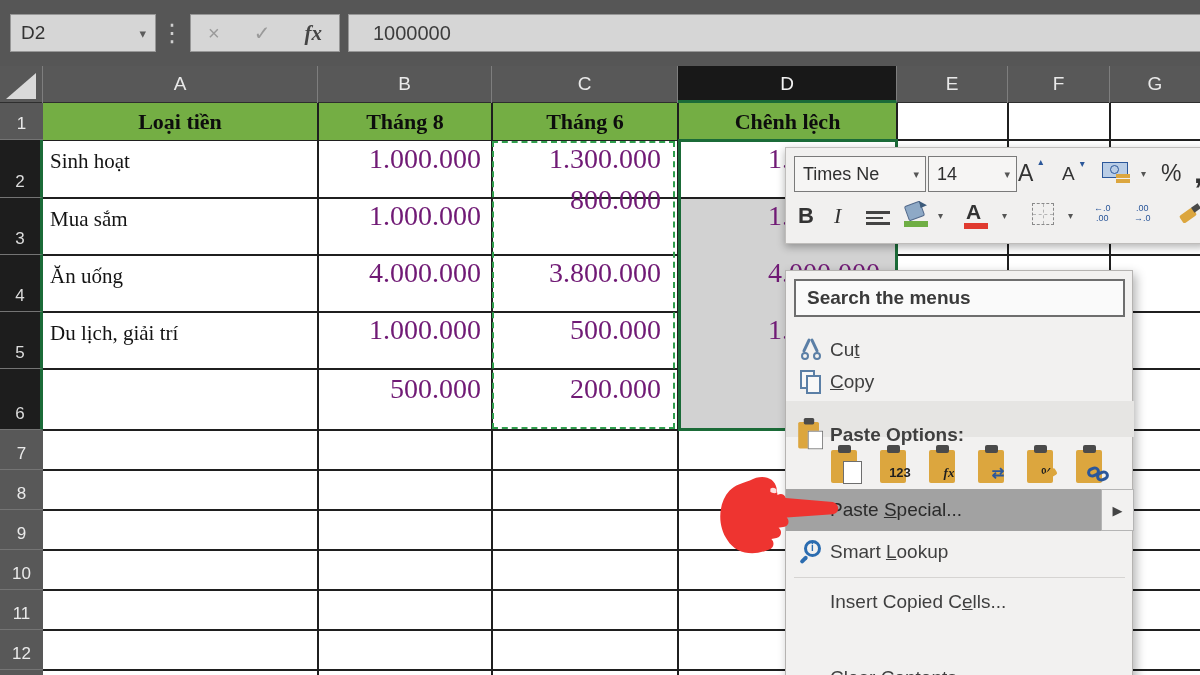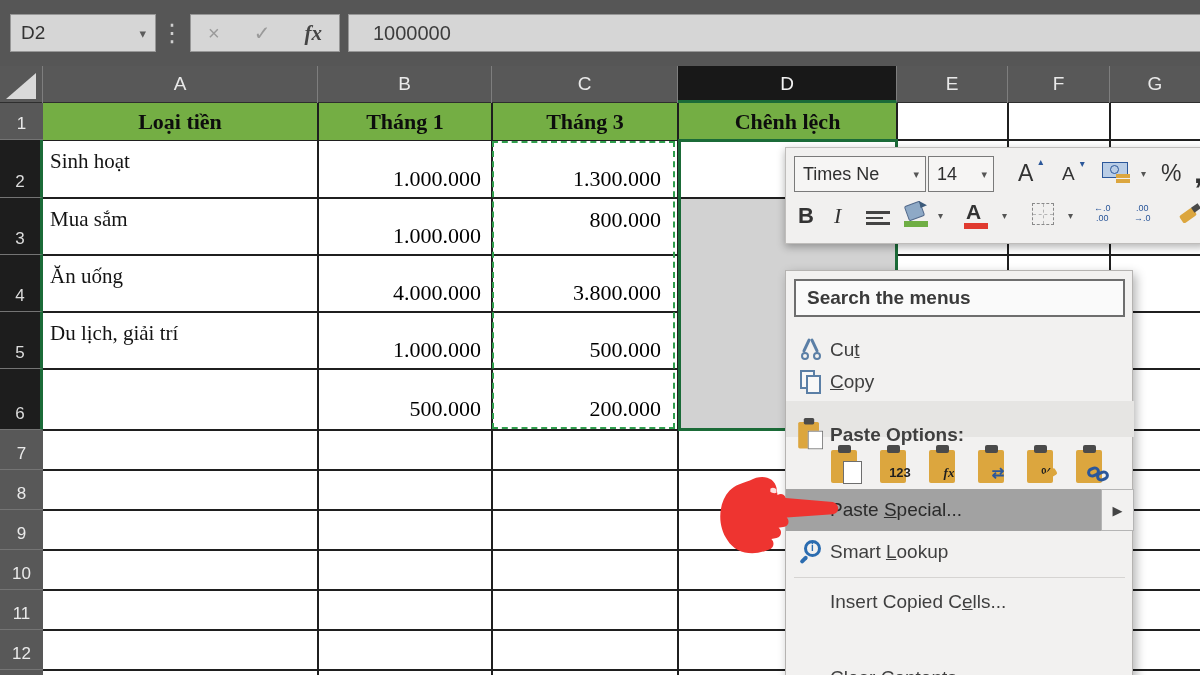--- a/index.html
+++ b/index.html
@@ -28,21 +28,21 @@
   
   .rowhdr{left:0;width:43px;background:#585858;color:#eaeaea;font-size:17px;display:flex;align-items:flex-end;justify-content:center;border-bottom:1px solid #747474;box-sizing:border-box;padding-bottom:5px;}
   .rowhdr.sel{background:#1d1d1d;color:#dcdcdc;border-right:3px solid #1b6b38;}
   
   .vline{top:103px;height:572px;width:2px;background:#1f1f1f;}
   .hline{left:43px;width:1157px;height:2px;background:#1f1f1f;}
   
   .ghead{top:103px;height:37px;background:#74ae44;color:#0d0d0d;font-family:"Liberation Serif",serif;font-weight:bold;font-size:22px;text-align:center;line-height:37px;}
   
   .lab{font-family:"Liberation Serif",serif;font-size:21px;color:#141414;padding:9px 0 0 7px;box-sizing:border-box;}
-  .num{font-family:"Liberation Serif",serif;font-size:22px;color:#000000;text-align:right;display:flex;align-items:flex-end;justify-content:flex-end;padding:0 10px 5px 0;box-sizing:border-box;}
+  .num{font-family:"Liberation Serif",serif;font-size:28px;color:#701a75;text-align:right;display:flex;align-items:flex-end;justify-content:flex-end;padding:0 10px 22px 0;box-sizing:border-box;}
   
   #ants{left:492px;top:141px;width:183px;height:288px;border:2px dashed #2f9e4d;box-sizing:border-box;}
   #selfill{left:680px;top:199px;width:216px;height:230px;background:#d2d2d2;}
   #selborder{left:678px;top:139px;width:220px;height:292px;border:3px solid #1b6b38;box-sizing:border-box;}
   
   #minitb{left:785px;top:147px;width:421px;height:97px;background:#f1f0ef;border:1px solid #bfbdbb;box-shadow:0 3px 8px rgba(0,0,0,.3);box-sizing:border-box;}
   .tbbox{position:absolute;border:1px solid #7a7a7a;box-sizing:border-box;display:flex;align-items:center;background:#f6f5f4;}
   .tbbox .t{padding-left:8px;font-size:18px;color:#2f2f2f;white-space:nowrap;overflow:hidden;}
   .tbbox .arrow{margin-left:auto;margin-right:6px;font-size:11px;color:#555;}
   .tbtn{position:absolute;color:#333;text-align:center;}
@@ -142,22 +142,22 @@
   <div class="abs hline" style="top:368px;"></div>
   <div class="abs hline" style="top:429px;"></div>
   <div class="abs hline" style="top:469px;"></div>
   <div class="abs hline" style="top:509px;"></div>
   <div class="abs hline" style="top:549px;"></div>
   <div class="abs hline" style="top:589px;"></div>
   <div class="abs hline" style="top:629px;"></div>
   <div class="abs hline" style="top:669px;"></div>
 
   <div class="abs ghead" style="left:43px;width:274px;">Loại tiền</div>
-  <div class="abs ghead" style="left:319px;width:172px;">Tháng 1</div>
-  <div class="abs ghead" style="left:493px;width:184px;">Tháng 3</div>
+  <div class="abs ghead" style="left:319px;width:172px;">Tháng 8</div>
+  <div class="abs ghead" style="left:493px;width:184px;">Tháng 6</div>
   <div class="abs ghead" style="left:679px;width:217px;">Chênh lệch</div>
 
   <div class="abs" id="selfill"></div>
 
   <div class="abs lab" style="left:43px;top:140px;width:274px;height:57px;">Sinh hoạt</div>
   <div class="abs lab" style="left:43px;top:198px;width:274px;height:56px;">Mua sắm</div>
   <div class="abs lab" style="left:43px;top:255px;width:274px;height:56px;">Ăn uống</div>
   <div class="abs lab" style="left:43px;top:312px;width:274px;height:56px;">Du lịch, giải trí</div>
 
   <div class="abs num" style="left:319px;top:140px;width:172px;height:57px;">1.000.000</div>
@@ -179,21 +179,21 @@
   <div class="abs num" style="left:679px;top:369px;width:211px;height:58px;">500.000</div>
 
   <div class="abs" id="ants"></div>
   <div class="abs" id="selborder"></div>
 
   <div class="abs" id="minitb">
     <div class="tbbox" style="left:8px;top:8px;width:132px;height:36px;">
       <span class="t">Times Ne</span>
       <span class="arrow">▾</span>
     </div>
-    <div class="tbbox" style="left:142px;top:8px;width:66px;height:36px;">
+    <div class="tbbox" style="left:142px;top:8px;width:89px;height:36px;">
       <span class="t">14</span>
       <span class="arrow">▾</span>
     </div>
     <div class="tbtn" style="left:232px;top:12px;font-size:23px;"><span>A</span><span class="caret" style="top:-4px;right:-10px;">▴</span></div>
     <div class="tbtn" style="left:276px;top:15px;font-size:19px;"><span>A</span><span class="caret" style="top:-5px;right:-10px;">▾</span></div>
     <div class="tbtn" style="left:316px;top:12px;width:30px;height:24px;">
       <div style="position:absolute;left:0;top:2px;width:26px;height:16px;background:#b9cde6;border:1.5px solid #2b579a;box-sizing:border-box;"></div>
       <div style="position:absolute;left:8px;top:5px;width:9px;height:9px;border:1.5px solid #2b579a;border-radius:50%;box-sizing:border-box;"></div>
       <div style="position:absolute;left:14px;top:14px;width:14px;height:4px;background:#dca63e;"></div>
       <div style="position:absolute;left:14px;top:19px;width:14px;height:4px;background:#dca63e;"></div>

